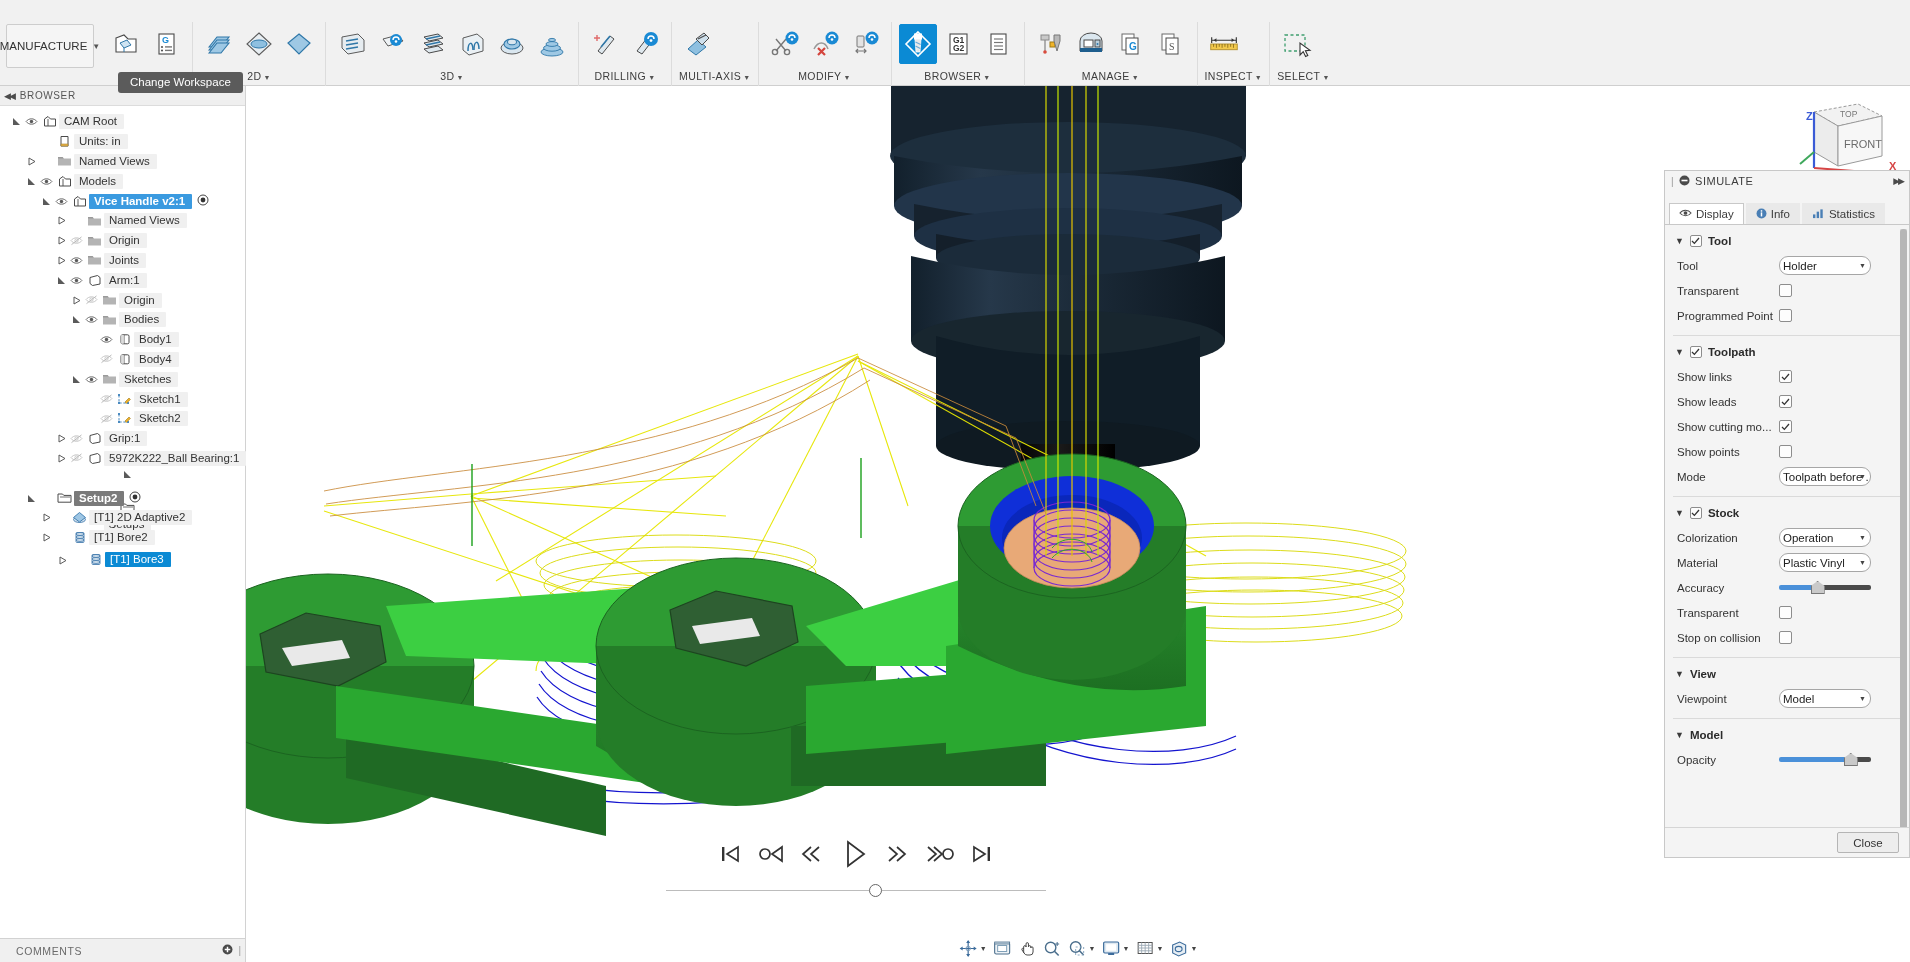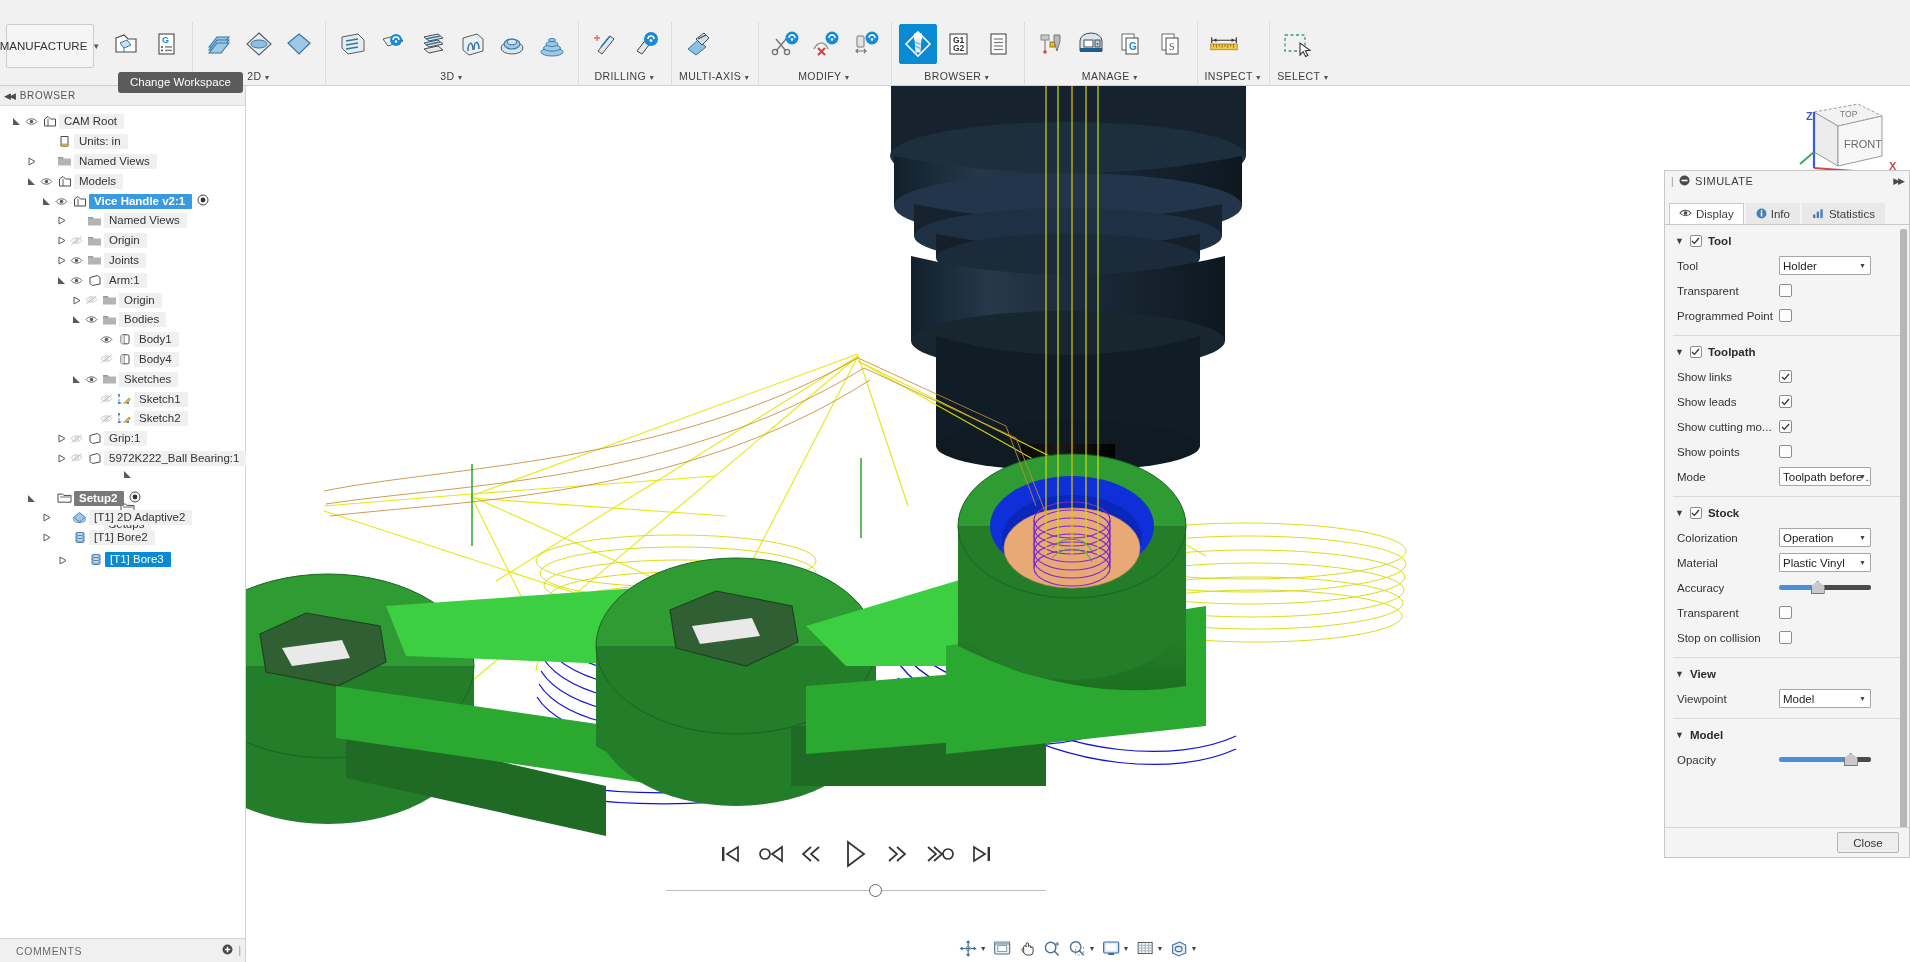--- a/index.html
+++ b/index.html
@@ -109,21 +109,21 @@
   .sec-head { display: flex; align-items: center; gap: 6px; padding: 4px 0 6px 10px; }
   .sec-head .tri { font-size: 9px; color: #3b3b3b; }
   .sec-head .sec-name { font-weight: bold; font-size: 11.5px; color: #2b2b2b; }
   .prow { display: flex; align-items: center; height: 25px; padding-left: 12px; }
   .prow .plabel { width: 102px; font-size: 11.5px; color: #333; overflow: hidden;
                   text-overflow: ellipsis; white-space: nowrap; }
   .sep { height: 1px; background: #dadada; margin: 7px 8px 6px 8px; }
   select.ctrl {
     width: 92px; height: 19px; font-size: 11.5px; font-family: "Liberation Sans", sans-serif;
     border: 1px solid #a6a6a6; background: #fff; color: #222; padding-left: 3px;
-    border-radius: 1px; appearance: none; -webkit-appearance: none;
+    border-radius: 9px; appearance: none; -webkit-appearance: none;
   }
   .selwrap { position: relative; width: 92px; }
   .selwrap .arw { position: absolute; right: 5px; top: 6px; font-size: 7px; color: #444; pointer-events: none;}
   .cbx { width: 13px; height: 13px; border: 1px solid #8d8d8d; background: #fdfdfd;
          border-radius: 2px; display: inline-flex; align-items: center; justify-content: center; }
   .cbx.big { width: 12px; height: 12px; }
   .cbx svg { display:block; }
   .slider { position: relative; width: 92px; height: 14px; display: flex; align-items: center; }
   .slider .track-l { height: 5px; background: #4a90d9; border-radius: 2px; }
   .slider .track-r { height: 5px; background: #4a4a4a; border-radius: 2px; flex: 1; }

